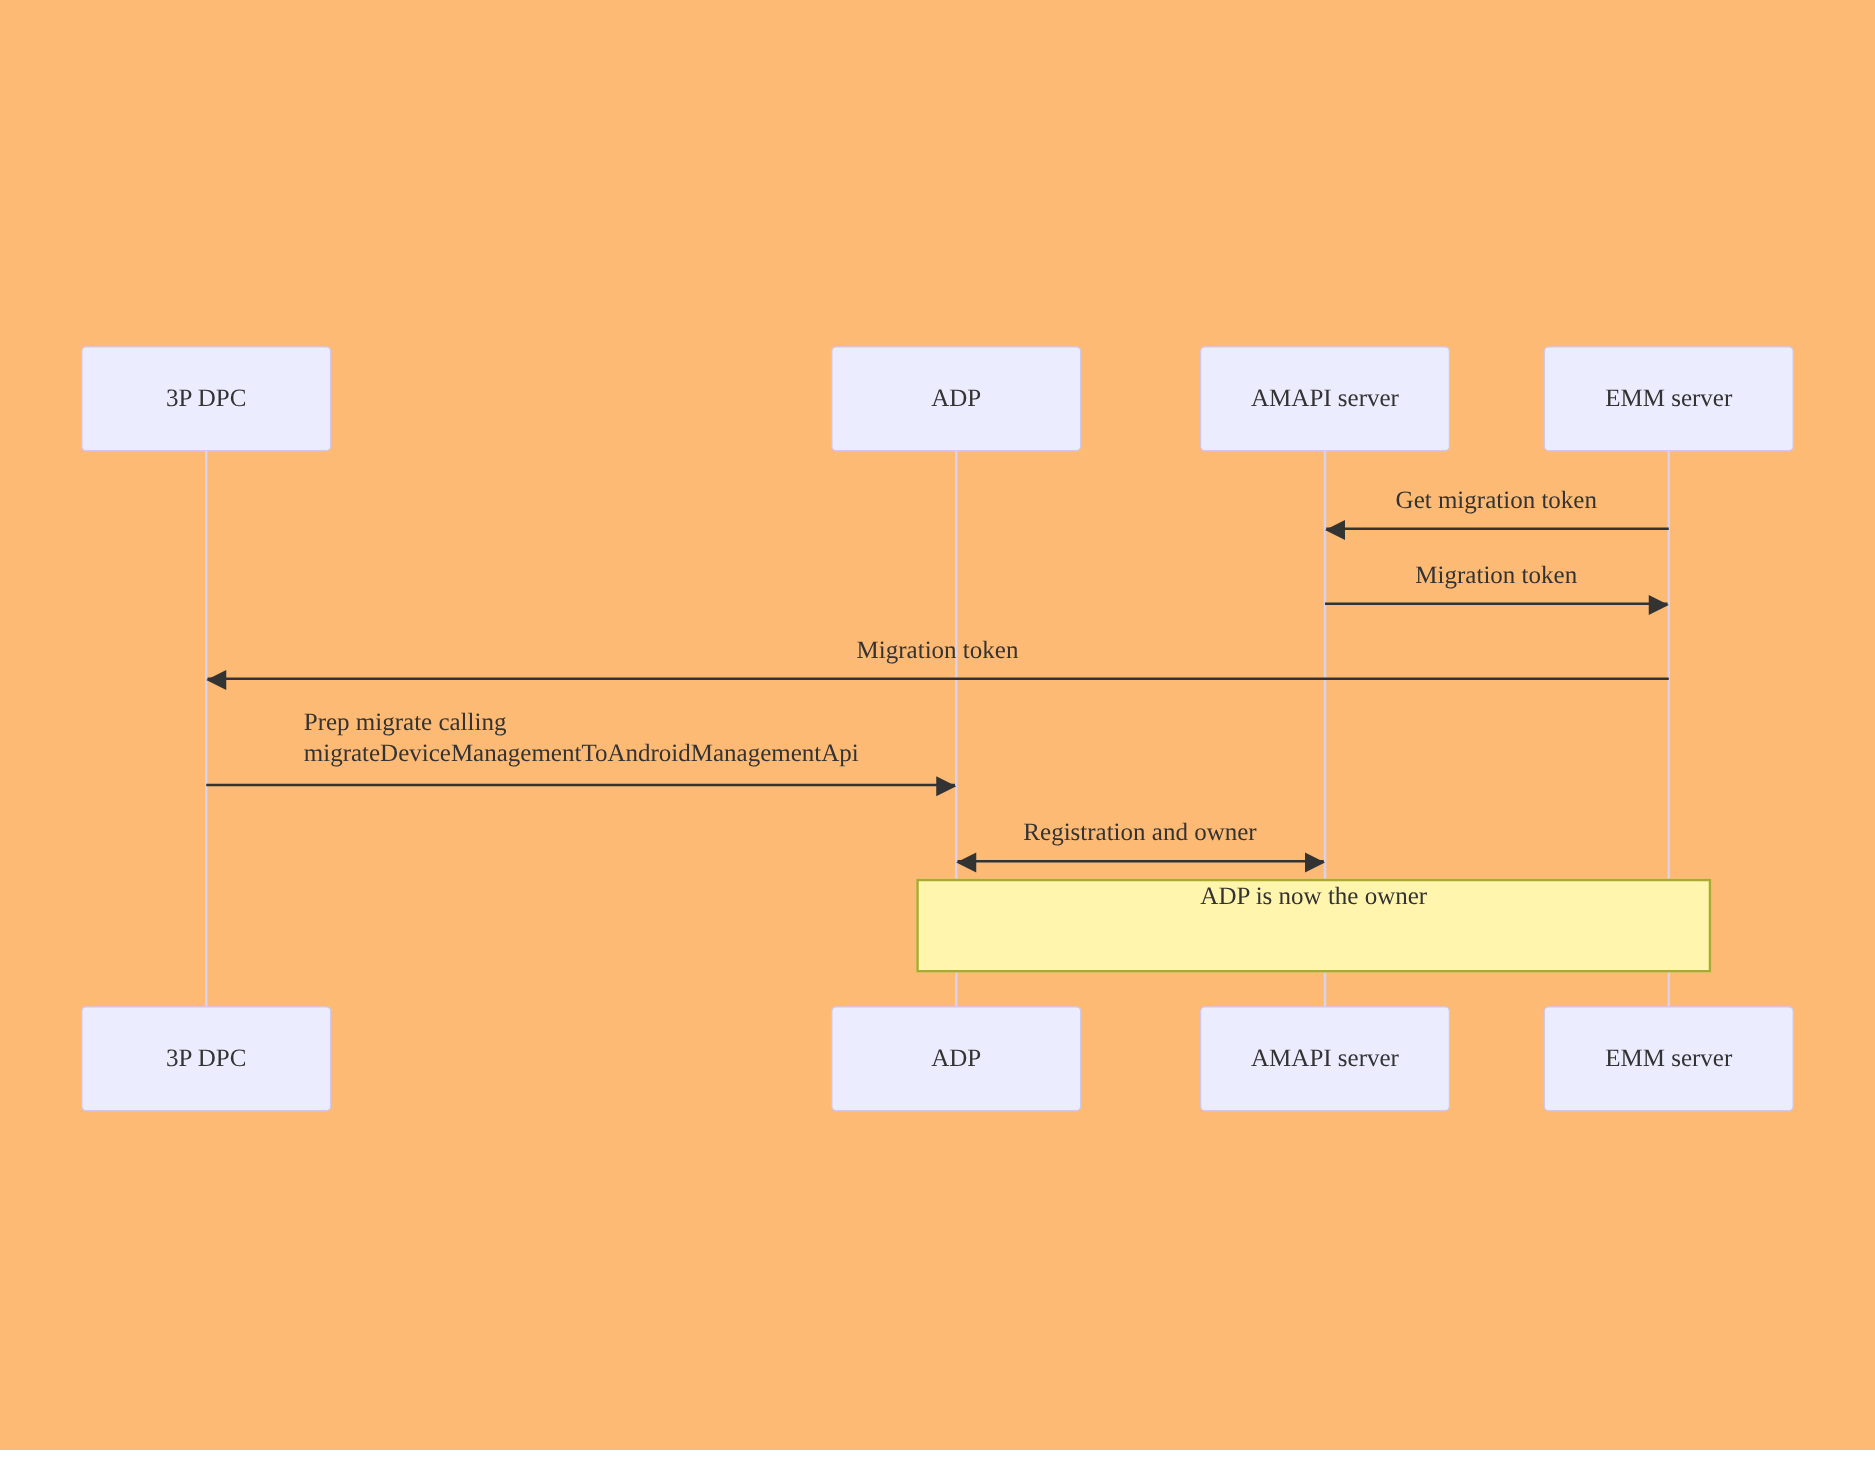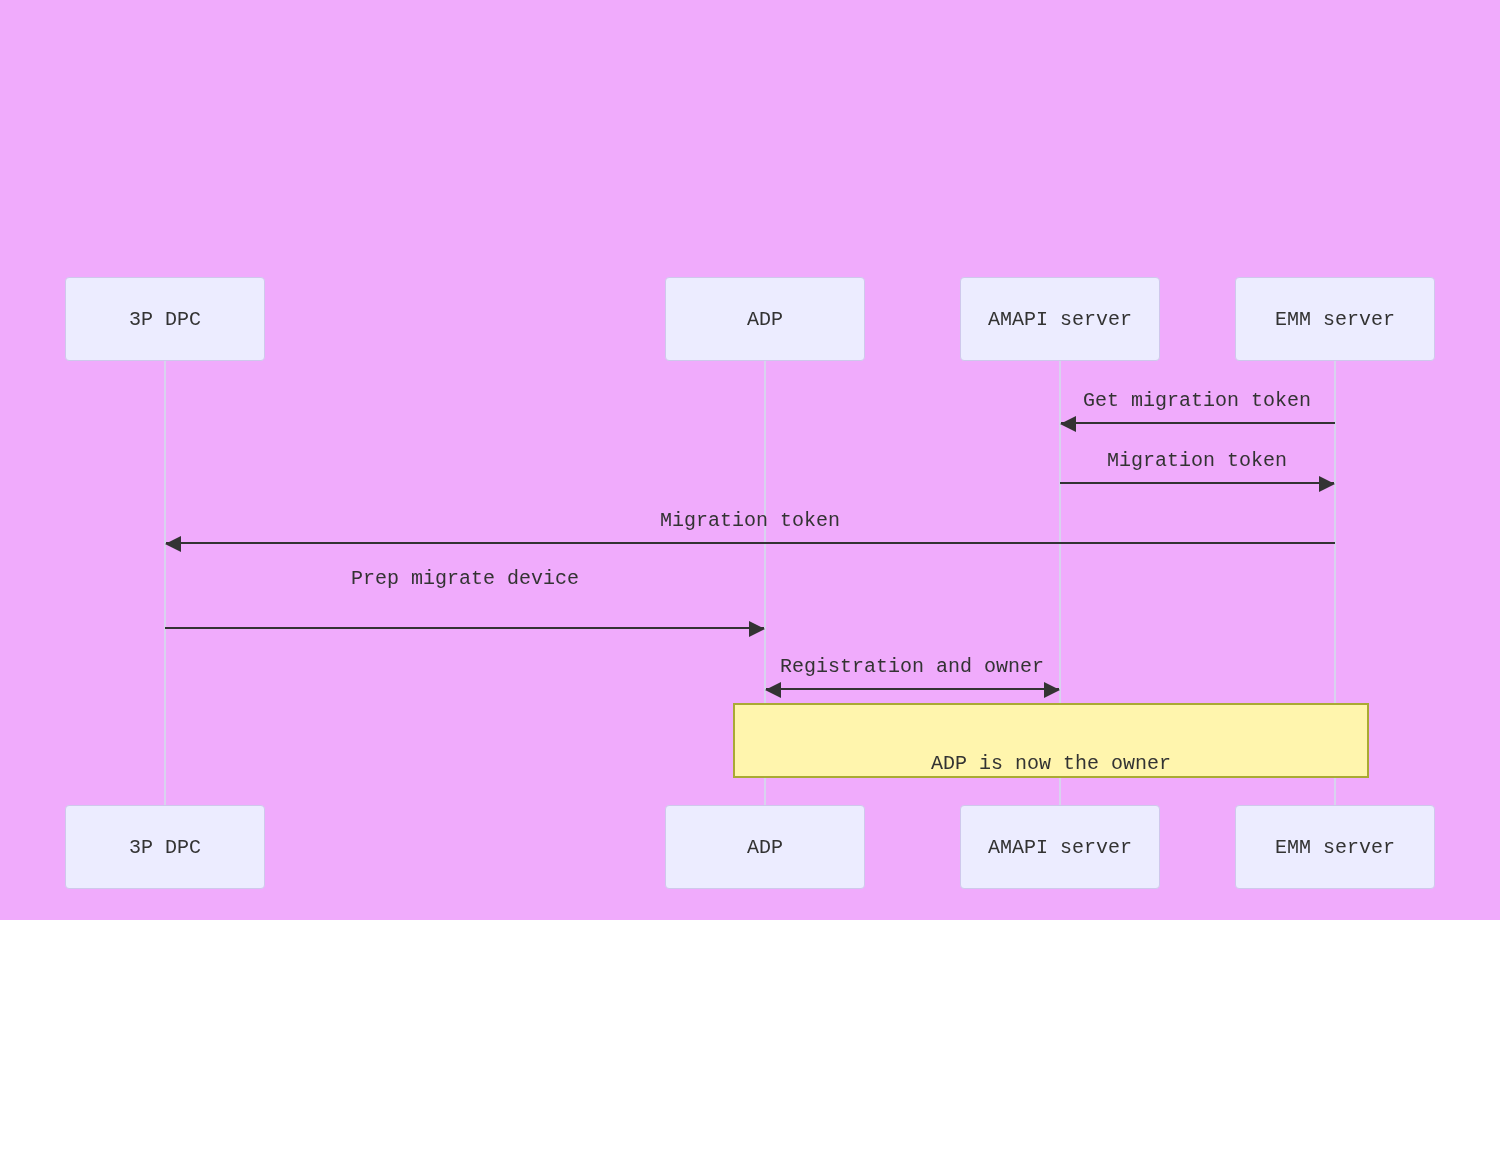--- a/index.html
+++ b/index.html
@@ -1,20 +1,20 @@
 <!DOCTYPE html>
 <html><head>
 <meta charset="utf-8">
 <style>
   html,body{margin:0;padding:0;background:#ffffff;}
   .canvas{
     position:relative;
-    width:1500px;height:920px;
-    background:#f0abfc;
-    font-family:Liberation Mono, monospace;
+    width:1500px;height:1160px;
+    background:#fdba74;
+    font-family:Liberation Serif, serif;
     color:#333333;
     overflow:hidden;
   }
   
   .lifeline{
     position:absolute;
     top:360px;height:446px;width:2px;
     background:#D8D2EE;
     z-index:1;
   }
@@ -60,21 +60,21 @@
     border-left:16px solid #333333;
   }
   
   .note{
     position:absolute;
     left:733px;top:703px;
     width:636px;height:75px;
     box-sizing:border-box;
     background:#FFF5AD;
     border:2px solid #AAAA33;
-    display:flex;flex-direction:column;align-items:center;justify-content:flex-end;
+    display:flex;flex-direction:column;align-items:center;justify-content:space-between;
     font-size:20px;line-height:25px;
     text-align:center;color:#333333;
     z-index:2;
   }
 </style>
 </head>
 <body>
 
 <div class="canvas">
 
@@ -102,21 +102,22 @@
   <div class="msg-arrow" style="left:1060px;top:482px;width:274px">
     <span class="head-r"></span>
   </div>
 
   <div class="msg-label" style="left:750px;top:508px">Migration token</div>
   <div class="msg-arrow" style="left:166px;top:542px;width:1169px">
     <span class="head-l"></span>
   </div>
 
   <div class="msg-label" style="left:465px;top:566px">
-    <span>Prep migrate device</span><br>
+    <span>Prep migrate calling</span><br>
+    <span>migrateDeviceManagementToAndroidManagementApi</span>
   </div>
   <div class="msg-arrow" style="left:165px;top:627px;width:599px">
     <span class="head-r"></span>
   </div>
 
   <div class="msg-label" style="left:912px;top:654px">Registration and owner</div>
   <div class="msg-arrow" style="left:766px;top:688px;width:293px">
     <span class="head-l"></span>
     <span class="head-r"></span>
   </div>

